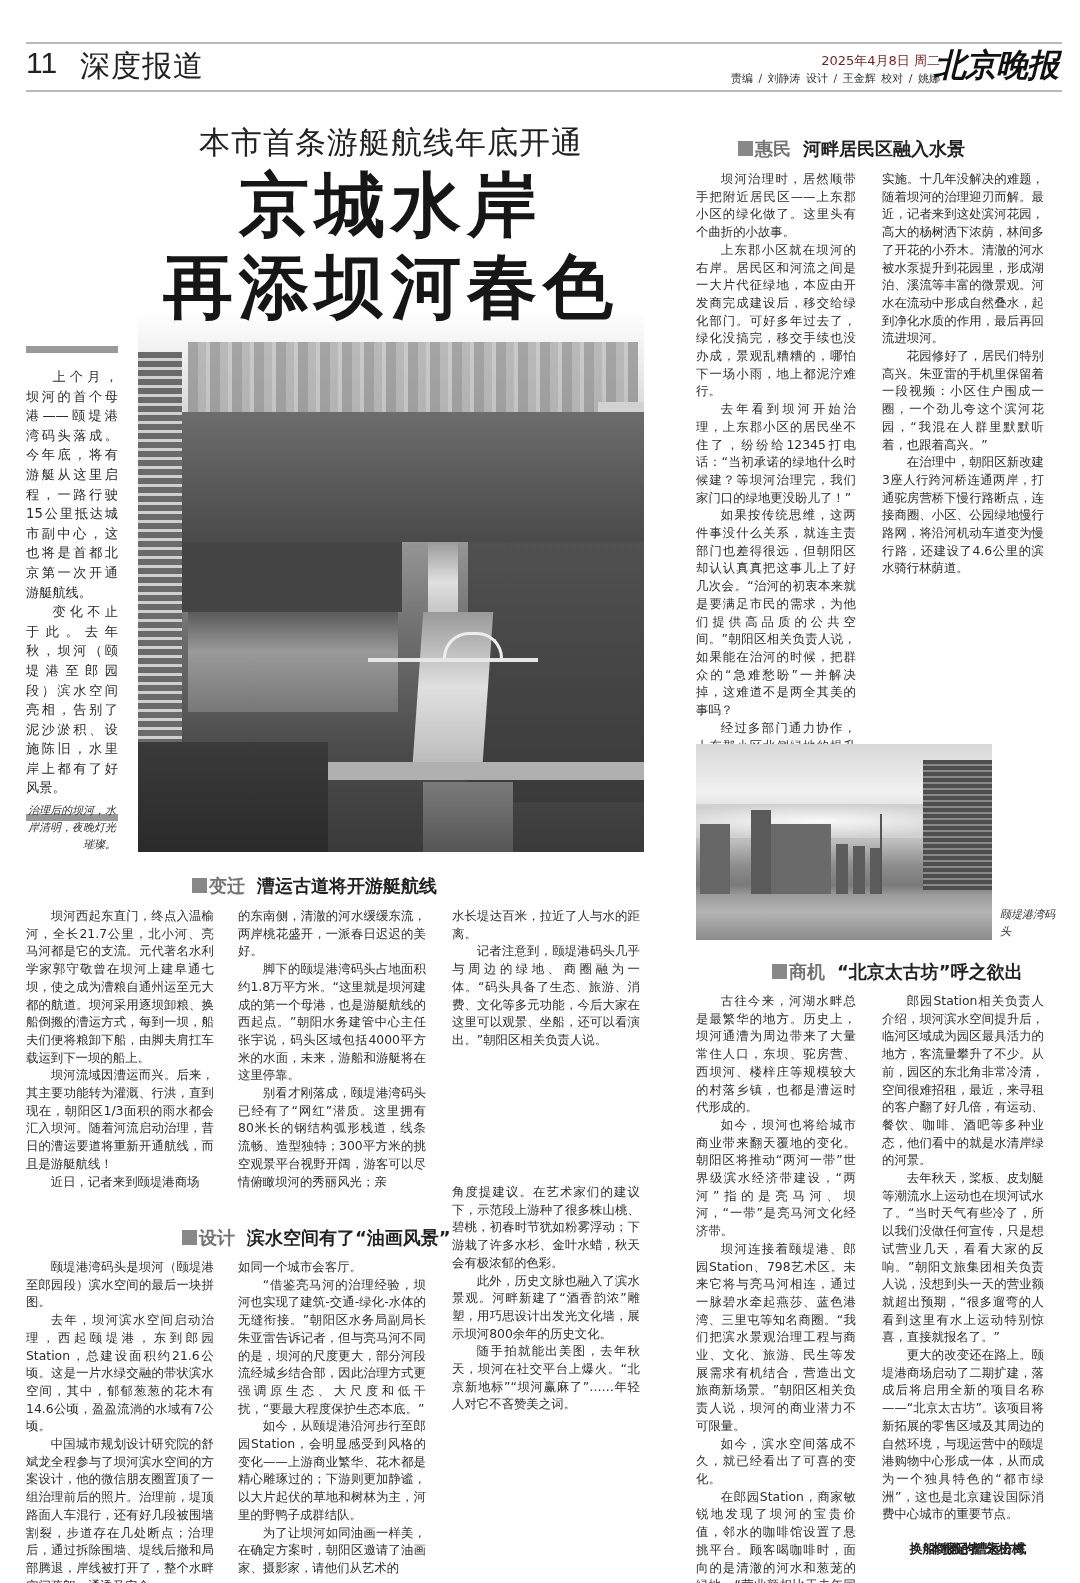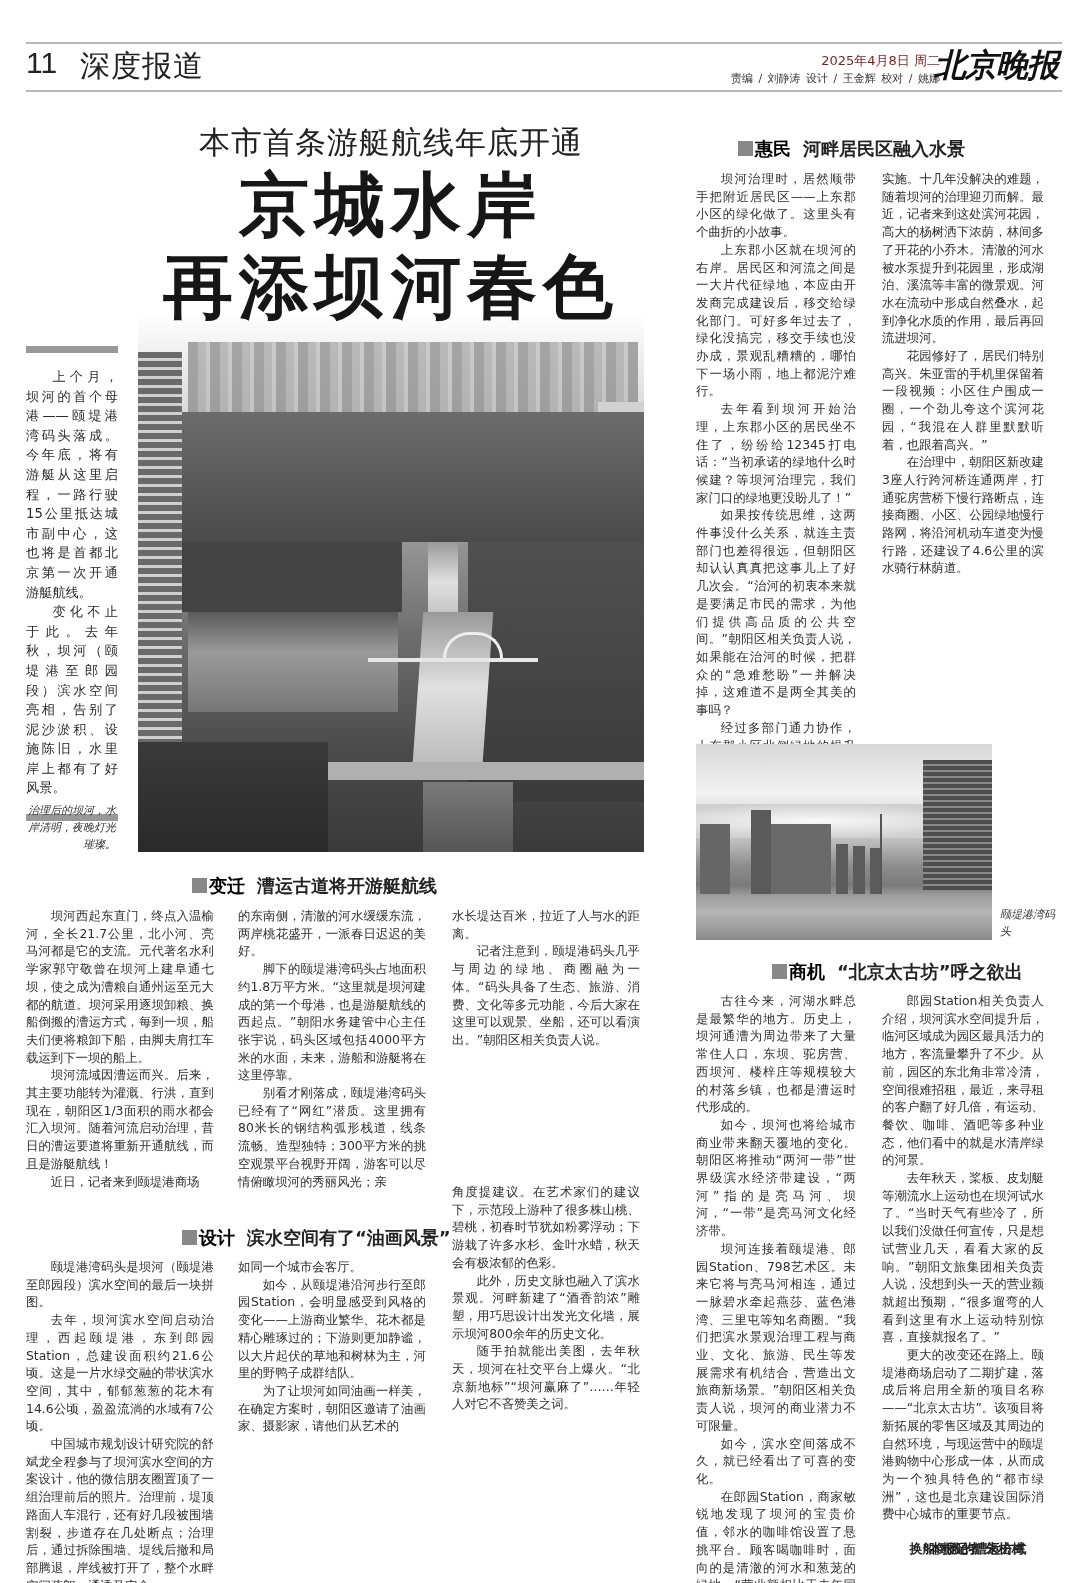--- a/index.html
+++ b/index.html
@@ -29,21 +29,21 @@
   .intro { position: absolute; left: 26px; top: 346px; width: 92px; }
   .intro .bar { height: 7px; background: #999; margin-bottom: 14px; }
   .intro p { font-size: 13.2px; line-height: 19.6px; color: #2a2a2a; text-align: justify; }
   .intro p.indent { text-indent: 2em; }
   .intro .bar.bottom { margin-top: 16px; }
   .hero-caption { position: absolute; left: 26px; top: 802px; width: 90px; font-family: "DejaVu Serif", serif; font-style: italic; font-size: 11px; line-height: 17px; color: #333; text-align: right; }
 
   
   .sec-head { position: absolute; font-size: 18px; font-weight: bold; color: #222; white-space: nowrap; }
   .sec-head .sq { display: inline-block; width: 15px; height: 15px; background: #888; vertical-align: -1px; margin-right: 2px; }
-  .sec-head .tag { font-family: "DejaVu Serif", serif; color: #000000; font-weight: bold; margin-right: 12px; }
+  .sec-head .tag { font-family: "DejaVu Serif", serif; color: #737373; font-weight: bold; margin-right: 12px; }
 
   
   .col { position: absolute; font-size: 12.4px; line-height: 17.7px; color: #2e2e2e; text-align: justify; }
   .col p { text-indent: 2em; }
   .col p.cont { text-indent: 0; }
 
   .photo2 { position: absolute; left: 696px; top: 744px; width: 296px; height: 196px; overflow: hidden;
             background: linear-gradient(#d8d8d8 0%, #f2f2f2 25%, #bcbcbc 50%, #8d8d8d 62%, #7a7a7a 72%, #b8b8b8 82%, #8f8f8f 100%); }
   .photo2-caption { position: absolute; left: 1000px; top: 906px; width: 60px; font-family: "DejaVu Serif", serif; font-style: italic; font-size: 11px; line-height: 17px; color: #333; }
 
@@ -150,20 +150,21 @@
 <div class="sec-head" style="left:182px;top:1226px;">
   <span class="sq"></span><span class="tag">设计</span><span>滨水空间有了“油画风景”</span>
 </div>
 <div class="col" style="left:26px;top:1258px;width:188px;">
   <p>颐堤港湾码头是坝河（颐堤港至郎园段）滨水空间的最后一块拼图。</p>
   <p>去年，坝河滨水空间启动治理，西起颐堤港，东到郎园Station，总建设面积约21.6公顷。这是一片水绿交融的带状滨水空间，其中，郁郁葱葱的花木有14.6公顷，盈盈流淌的水域有7公顷。</p>
   <p>中国城市规划设计研究院的舒斌龙全程参与了坝河滨水空间的方案设计，他的微信朋友圈置顶了一组治理前后的照片。治理前，堤顶路面人车混行，还有好几段被围墙割裂，步道存在几处断点；治理后，通过拆除围墙、堤线后撤和局部腾退，岸线被打开了，整个水畔空间疏朗、通透又安全，</p>
 </div>
 <div class="col" style="left:238px;top:1258px;width:188px;">
   <p class="cont">如同一个城市会客厅。</p>
+  <p>“借鉴亮马河的治理经验，坝河也实现了建筑-交通-绿化-水体的无缝衔接。”朝阳区水务局副局长朱亚雷告诉记者，但与亮马河不同的是，坝河的尺度更大，部分河段流经城乡结合部，因此治理方式更强调原生态、大尺度和低干扰，“要最大程度保护生态本底。”</p>
   <p>如今，从颐堤港沿河步行至郎园Station，会明显感受到风格的变化——上游商业繁华、花木都是精心雕琢过的；下游则更加静谧，以大片起伏的草地和树林为主，河里的野鸭子成群结队。</p>
   <p>为了让坝河如同油画一样美，在确定方案时，朝阳区邀请了油画家、摄影家，请他们从艺术的</p>
 </div>
 <div class="col" style="left:452px;top:1183px;width:188px;">
   <p class="cont">角度提建议。在艺术家们的建议下，示范段上游种了很多株山桃、碧桃，初春时节犹如粉雾浮动；下游栽了许多水杉、金叶水蜡，秋天会有极浓郁的色彩。</p>
   <p>此外，历史文脉也融入了滨水景观。河畔新建了“酒香韵浓”雕塑，用巧思设计出发光文化墙，展示坝河800余年的历史文化。</p>
   <p>随手拍就能出美图，去年秋天，坝河在社交平台上爆火。“北京新地标”“坝河赢麻了”……年轻人对它不吝赞美之词。</p>
 </div>
 
 <div class="sec-head" style="left:736px;top:960px;margin-left:36px;">

